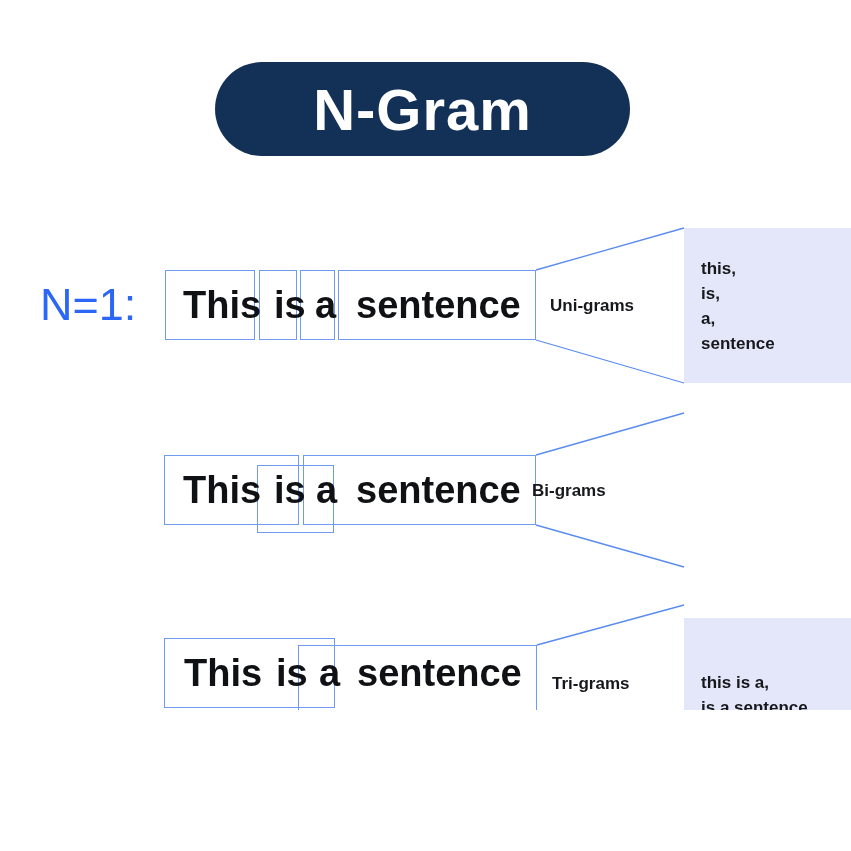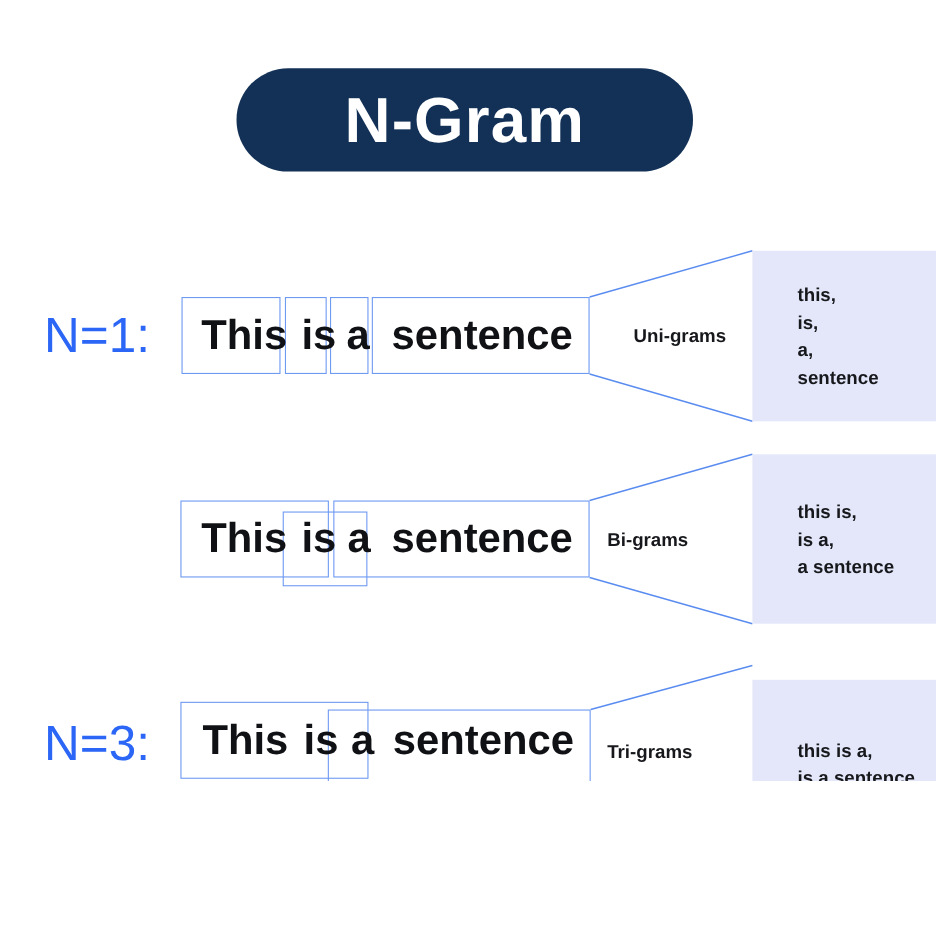--- a/index.html
+++ b/index.html
@@ -49,33 +49,33 @@
   #r1-b1{left:257px;top:465px;width:77px;height:68px}
   #r1-b2{left:303px;top:455px;width:233px;height:70px}
   #r2-b0{left:164px;top:638px;width:171px;height:70px}
   #r2-b1{left:298px;top:645px;width:239px;height:72px}
 
   
   .gram-label{
     position:absolute;font-size:17px;font-weight:600;color:#17181c;
     line-height:24px;white-space:nowrap;
   }
-  #r0-gram{left:576px;top:294px}
-  #r1-gram{left:552px;top:479px}
+  #r0-gram{left:550px;top:294px}
+  #r1-gram{left:532px;top:479px}
   #r2-gram{left:552px;top:672px}
 
   
   .funnel-svg{position:absolute;left:0;top:0;width:851px;height:851px;pointer-events:none;}
   .funnel-svg line{stroke:#5A8CF0;stroke-width:1.3;}
 
   
   .panel{
     position:absolute;left:684px;width:167px;background:#E3E7F9;
     display:flex;flex-direction:column;justify-content:center;
-    padding-left:41px;box-sizing:border-box;
+    padding-left:17px;box-sizing:border-box;
     font-size:17px;font-weight:600;color:#17181c;line-height:25px;
   }
   #r0-panel{top:228px;height:155px}
   #r1-panel{top:413px;height:154px}
   #r2-panel{top:618px;height:153px}
   .panel-line{white-space:nowrap;}
 </style>
 </head>
 <body>
 
@@ -120,27 +120,21 @@
   <div class="wbox" id="r1-b1"></div>
   <div class="wbox" id="r1-b2"></div>
 
   <span class="word" id="r1-w0">This</span>
   <span class="word" id="r1-w1">is</span>
   <span class="word" id="r1-w2">a</span>
   <span class="word" id="r1-w3">sentence</span>
 
   <span class="gram-label" id="r1-gram">Bi-grams</span>
 
-  <div class="panel" id="r1-panel">
-    <span class="panel-line">this is,</span>
-    <span class="panel-line">is a,</span>
-    <span class="panel-line">a sentence</span>
-  </div>
 
-  <span class="row-label" id="r2-label">N=3:</span>
 
   <div class="wbox" id="r2-b0"></div>
   <div class="wbox" id="r2-b1"></div>
 
   <span class="word" id="r2-w0">This</span>
   <span class="word" id="r2-w1">is</span>
   <span class="word" id="r2-w2">a</span>
   <span class="word" id="r2-w3">sentence</span>
 
   <span class="gram-label" id="r2-gram">Tri-grams</span>

